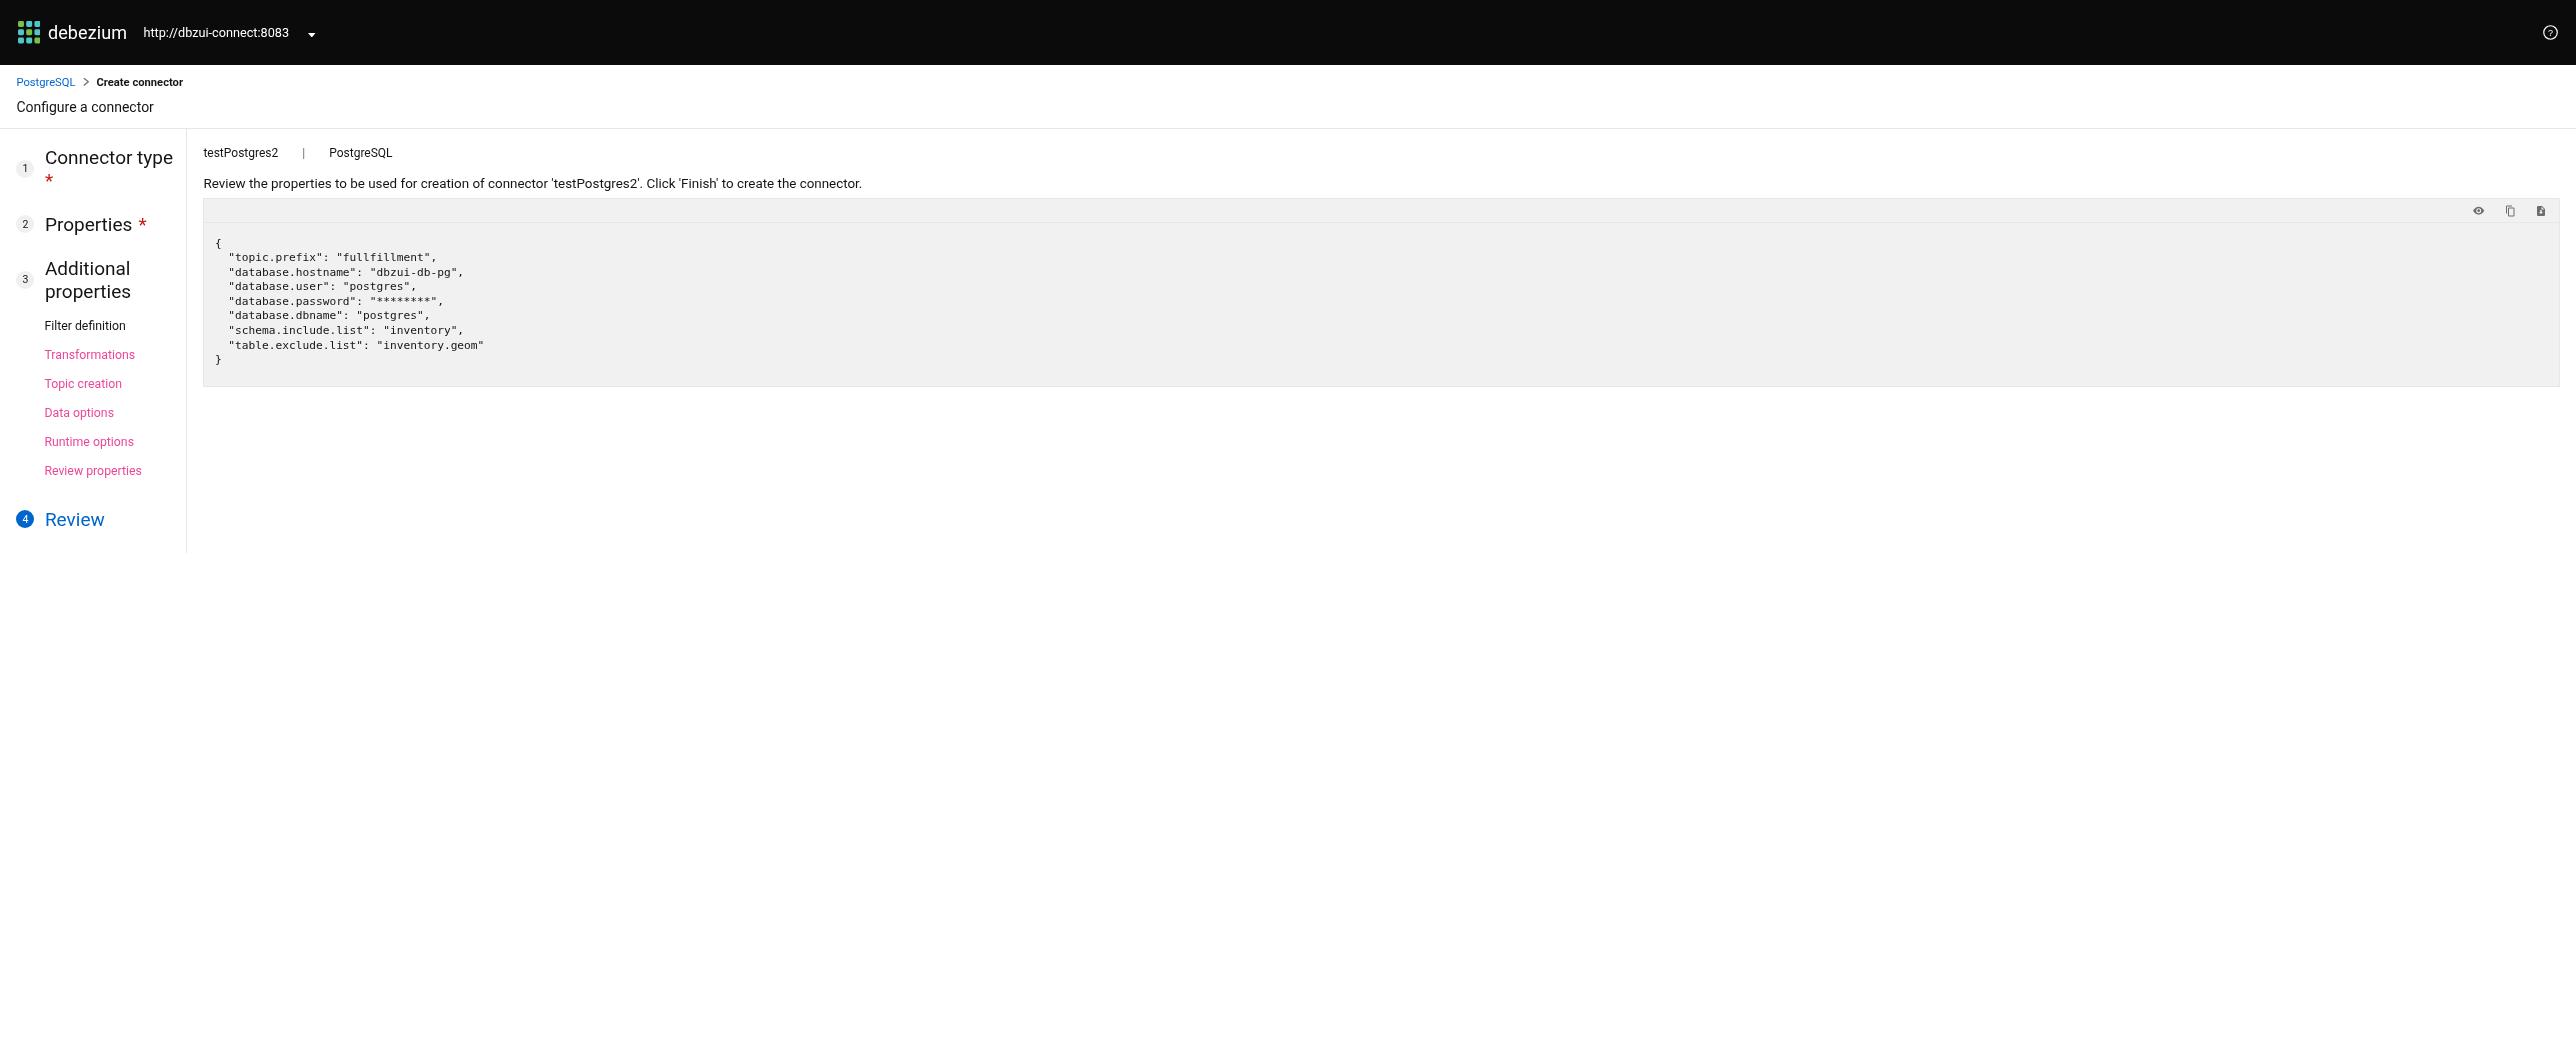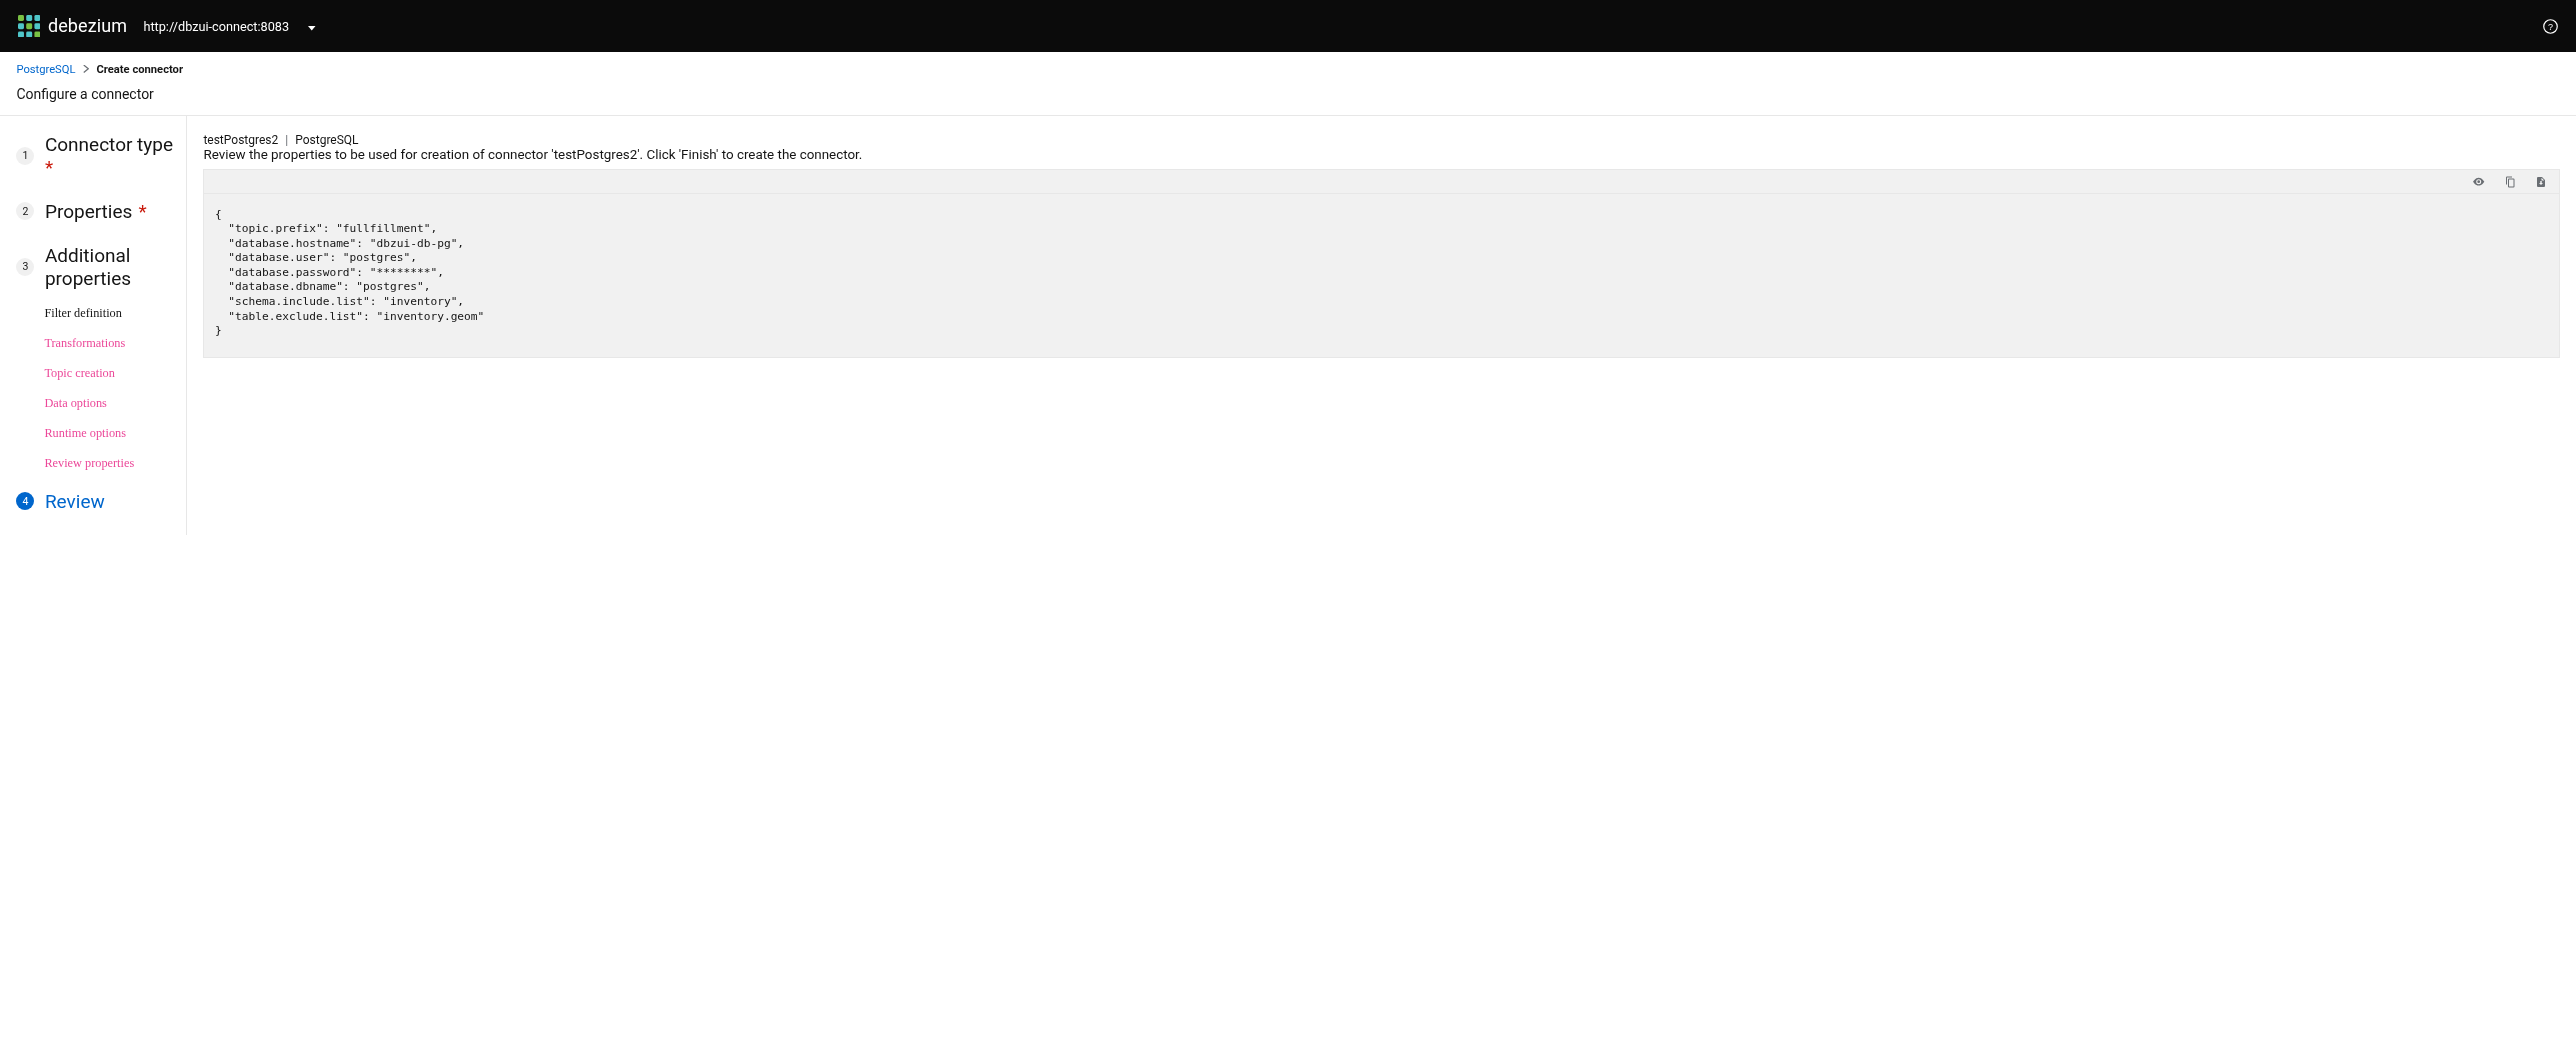--- a/index.html
+++ b/index.html
@@ -5,21 +5,21 @@
   * { box-sizing: border-box; margin: 0; padding: 0; }
   body {
     font-family: -apple-system, BlinkMacSystemFont, "Segoe UI", Roboto, "Helvetica Neue", Arial, sans-serif;
     font-size: 12px;
     color: #151515;
     background: #fff;
   }
   
   .topbar {
     background: #0b0b0b;
-    height: 52px;
+    height: 65px;
     display: flex;
     align-items: center;
     padding: 0 18px;
     color: #fff;
   }
   .brand {
     display: flex;
     align-items: center;
     gap: 7.5px;
     margin-right: 16.4px;
@@ -89,39 +89,38 @@
   }
   .step-badge.active {
     background:#0066cc;color:#fff;
   }
   .step-label { font-size:19px; color:#151515; }
   .step-label.active { color:#0066cc; }
   .req { color:#c9190b; margin-left:1.5px; }
   .substeps {
     margin-left: 28px;
     margin-top: -3px;
-    margin-bottom: 11px;
-    font-family: Liberation Serif, serif;
+    margin-bottom: 22px;
   }
   .substep {
     padding: 7.5px 0;
     font-size: 12.3px;
     color:#ec4899;
     cursor:pointer;
   }
   .substep.visited { color:#151515; }
 
   
   .main {
     padding: 16.4px 16.4px 22.4px 16.4px;
   }
   .meta-row {
-    display:flex; align-items:center; gap:7px;
+    display:flex; align-items:center; gap:24px;
     font-size:12px; color:#151515;
-    margin-bottom:0;
+    margin-bottom:16px;
   }
   .meta-sep { color:#6a6e73; }
   .instruction {
     font-size:13.4px;
     color:#151515;
     margin-bottom:7.5px;
   }
 
   .code-card {
     background:#f1f1f1;

